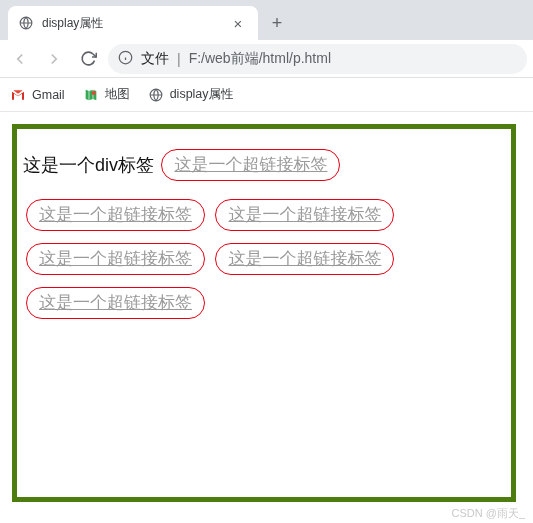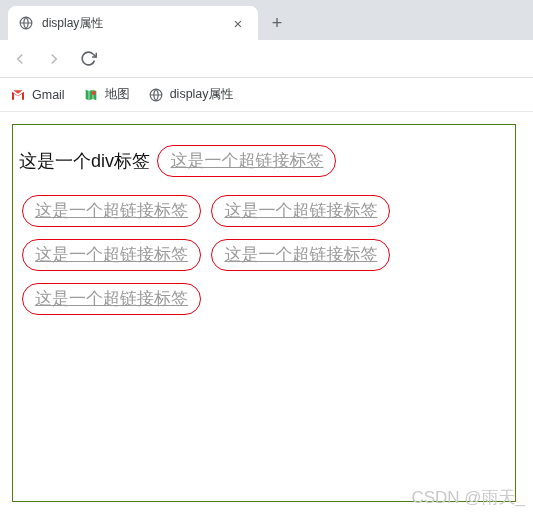--- a/index.html
+++ b/index.html
@@ -75,21 +75,21 @@
       display:flex;
       padding: 0 10px;
       gap: 18px;
       font-size: 12.5px;
       color: #3c4043;
       border-bottom: 1px solid #e8e8e8;
     }
     .bookmark { display:flex; align-items:center; gap:6px; }
     .bookmark .ico { width:16px; height:16px; display:inline-flex; align-items:center; justify-content:center; }
     .content-outer {
-      border: 1px solid #4d7c0f;
+      border: 5px solid #4d7c0f;
       margin: 12px;
       width: 504px;
       height: 378px;
       padding: 0;
     }
     .content-inner {
       padding: 14px 6px;
     }
     .div-label {
       display: inline;
@@ -105,22 +105,22 @@
       font-size: 17px;
       color: #9a9a9a;
       margin: 6px 3px;
       vertical-align: middle;
       line-height: 1.3;
     }
     .row1 { margin-bottom: 6px; }
     .watermark {
       position: absolute;
       right: 8px;
-      bottom: 14px;
-      font-size: 17px;
+      bottom: 2px;
+      font-size: 11px;
       color: #c9c9c9;
     }
   </style>
 </head>
 <body>
 
 <div class="tab-bar">
   <div class="tab">
     <span class="favicon">
       <svg width="14" height="14" viewBox="0 0 24 24" fill="none" stroke="#5f6368" stroke-width="2">
@@ -143,20 +143,32 @@
   <div class="nav-btn disabled">
     <svg width="18" height="18" viewBox="0 0 24 24" fill="none" stroke="currentColor" stroke-width="2.2">
         <path d="M9 18l6-6-6-6"></path>
       </svg>
   </div>
   <div class="nav-btn">
     <svg width="17" height="17" viewBox="0 0 24 24" fill="none" stroke="#5f6368" stroke-width="2.2">
         <path d="M23 4v6h-6"></path>
         <path d="M20.49 15a9 9 0 1 1-2.12-9.36L23 10"></path>
       </svg>
+  </div>
+  <div class="addr-bar">
+    <span>
+      <svg width="15" height="15" viewBox="0 0 24 24" fill="none" stroke="#5f6368" stroke-width="2">
+          <circle cx="12" cy="12" r="10"></circle>
+          <line x1="12" y1="16" x2="12" y2="12"></line>
+          <line x1="12" y1="8" x2="12" y2="8"></line>
+        </svg>
+    </span>
+    <span class="file-label">文件</span>
+    <span class="sep">|</span>
+    <span class="path">F:/web前端/html/p.html</span>
   </div>
 </div>
 
 <div class="bookmarks">
   <div class="bookmark">
     <span class="ico">
       <svg width="16" height="16" viewBox="0 0 24 24">
           <path fill="#EA4335" d="M5 5h14l-7 5z"></path>
           <path fill="#FBBC04" d="M3 5v14h2V9l7 5 7-5v10h2V5l-9 6.5z" opacity="0"></path>
           <path fill="#D93025" d="M3 7v12h3V10l6 4 6-4v9h3V7l-9 6z"></path>

